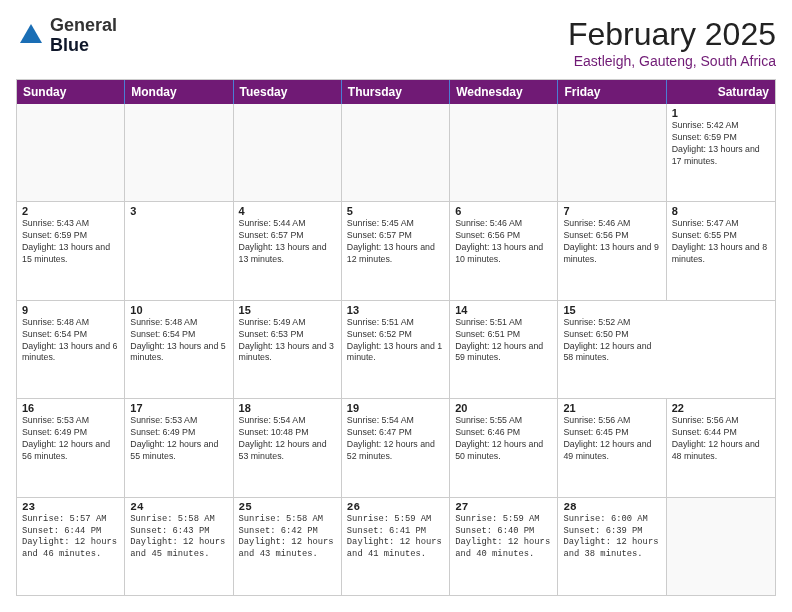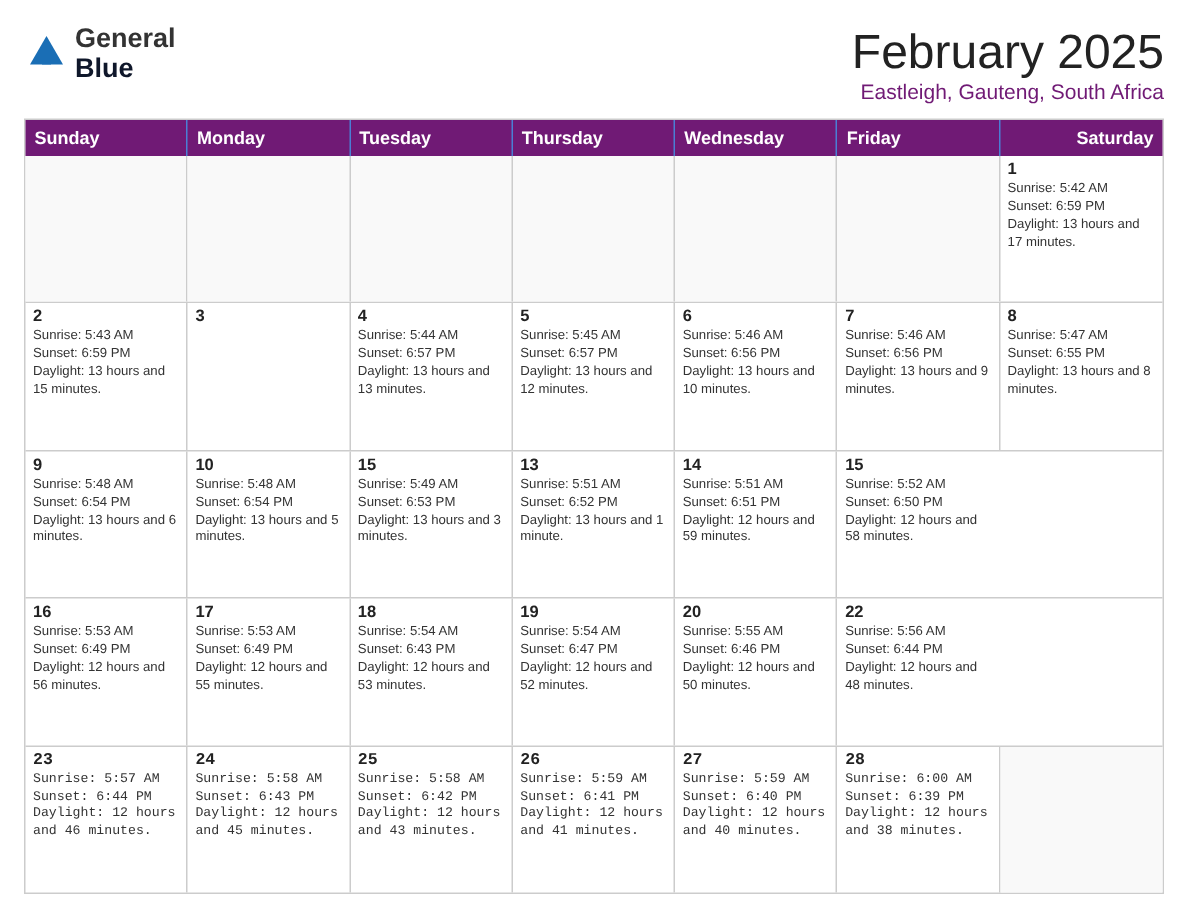--- a/index.html
+++ b/index.html
@@ -253,37 +253,44 @@
           <div class="cal-cell">
             <div class="day-num">17</div>
             <div class="day-info">Sunrise: 5:53 AM
 Sunset: 6:49 PM
 Daylight: 12 hours
 and 55 minutes.</div>
           </div>
           <div class="cal-cell">
             <div class="day-num">18</div>
             <div class="day-info">Sunrise: 5:54 AM
-Sunset: 6:43 PM
+Sunset: 10:48 PM
 Daylight: 12 hours
 and 53 minutes.</div>
           </div>
           <div class="cal-cell">
             <div class="day-num">19</div>
             <div class="day-info">Sunrise: 5:54 AM
 Sunset: 6:47 PM
 Daylight: 12 hours
 and 52 minutes.</div>
           </div>
           <div class="cal-cell">
             <div class="day-num">20</div>
             <div class="day-info">Sunrise: 5:55 AM
 Sunset: 6:46 PM
 Daylight: 12 hours
 and 50 minutes.</div>
+          </div>
+          <div class="cal-cell">
+            <div class="day-num">21</div>
+            <div class="day-info">Sunrise: 5:56 AM
+Sunset: 6:45 PM
+Daylight: 12 hours
+and 49 minutes.</div>
           </div>
           <div class="cal-cell">
             <div class="day-num">22</div>
             <div class="day-info">Sunrise: 5:56 AM
 Sunset: 6:44 PM
 Daylight: 12 hours
 and 48 minutes.</div>
           </div>
         </div>
         <div class="cal-row">

